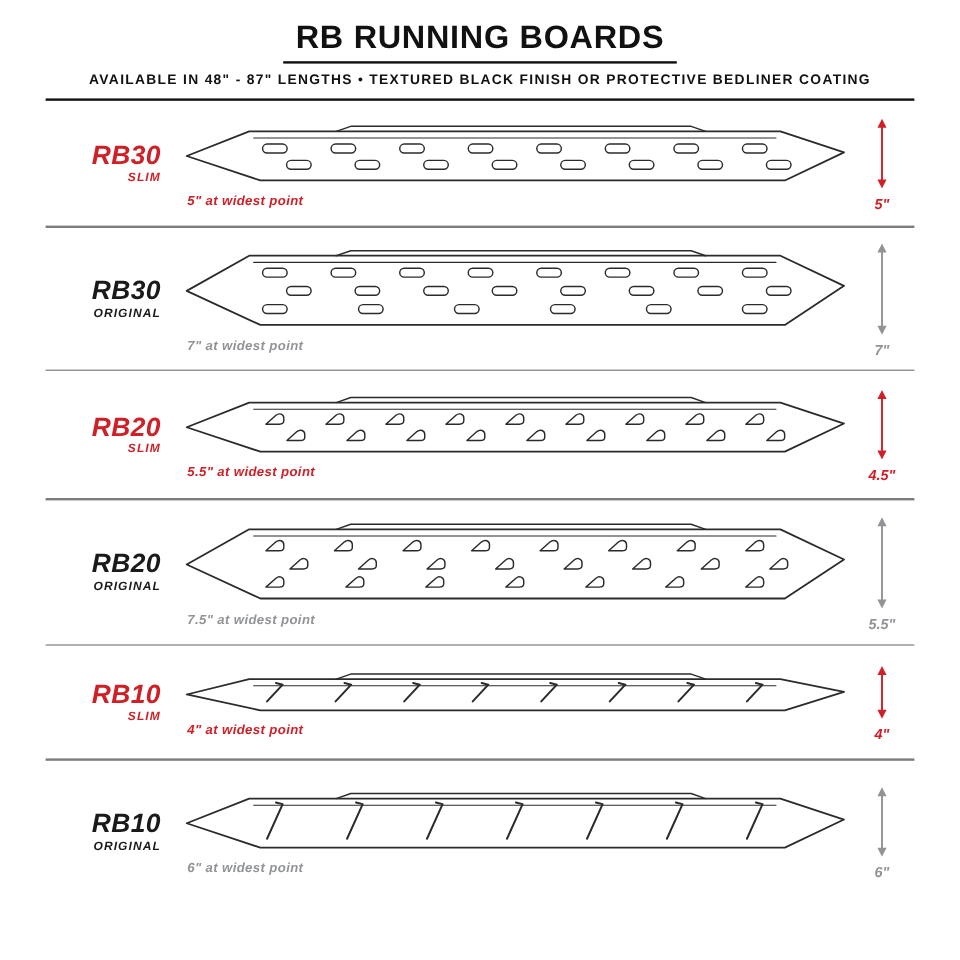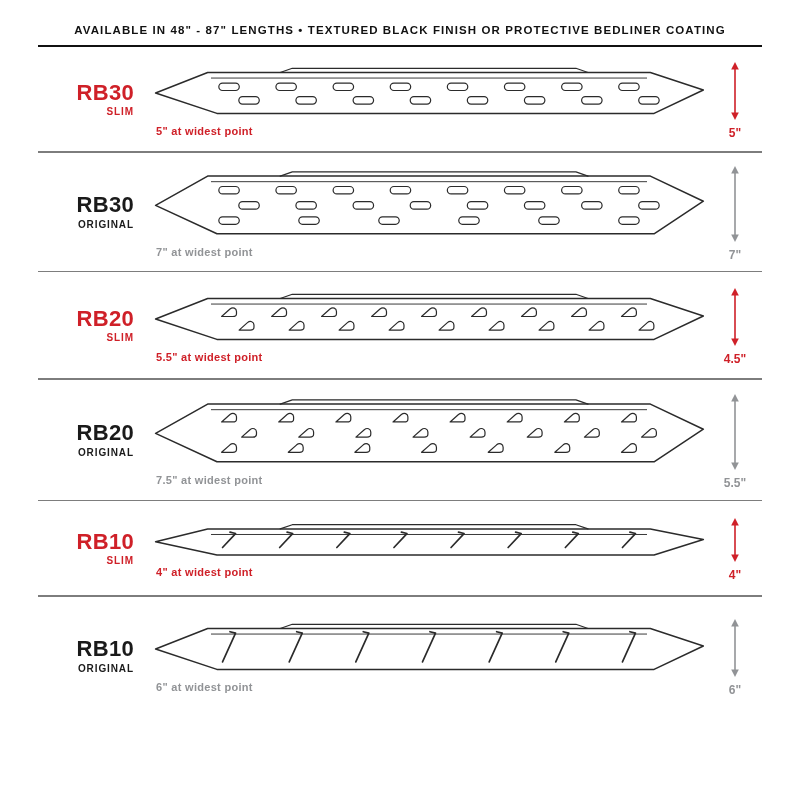--- a/index.html
+++ b/index.html
@@ -8,21 +8,21 @@
   .page { width:800px; height:800px; padding:16px 38px 8px; }
 
   
   .header { text-align:center; }
   .title { display:inline-block; font-size:27px; font-weight:800; letter-spacing:.6px;
     color:#111; border-bottom:2.5px solid #111; padding:0 10px 4px; }
   .subtitle { margin-top:8px; font-size:11.5px; font-weight:700; letter-spacing:1.1px; color:#111; }
   .rule { height:2px; background:#111; margin-top:9px; }
 
   
-  .row { display:grid; grid-template-columns:112px 1fr 54px; align-items:center; }
+  .row { display:grid; grid-template-columns:112px 1fr 54px; align-items:center;font-style:italic; }
   .sep { height:1.5px; background:#7d7d7d; }
   .label { text-align:right; padding-right:16px; }
   .model { font-size:22px; font-weight:800; letter-spacing:.3px; line-height:1.05; }
   .variant { font-size:10px; font-weight:700; letter-spacing:.9px; margin-top:2px; }
   .draw-wrap { display:flex; flex-direction:column; justify-content:center; height:100%; padding-top:6px; }
   svg.board { display:block; width:100%; }
   .note { font-size:11px; font-weight:700; letter-spacing:.3px; margin:5px 0 4px 6px; }
   .side { display:flex; flex-direction:column; align-items:center; justify-content:center; padding-top:4px; }
   svg.varrow { display:block; }
   .side-label { font-size:12px; font-weight:700; margin-top:6px; }
@@ -30,20 +30,21 @@
   .slim .model, .slim .variant, .slim .note, .slim .side { color:#cf2028; }
   .original .model, .original .variant { color:#1a1a1a; }
   .original .note, .original .side { color:#919396; }
 </style>
 </head>
 <body>
 
 <div class="page">
 
   <div class="header">
+    <div class="title">RB RUNNING BOARDS</div>
     <div class="subtitle">AVAILABLE IN 48" - 87" LENGTHS   •   TEXTURED BLACK FINISH OR PROTECTIVE BEDLINER COATING</div>
     <div class="rule"></div>
   </div>
 
   <section class="row slim" style="height:104px">
     <div class="label">
       <div class="model">RB30</div>
       <div class="variant">SLIM</div>
     </div>
     <div class="draw-wrap">

